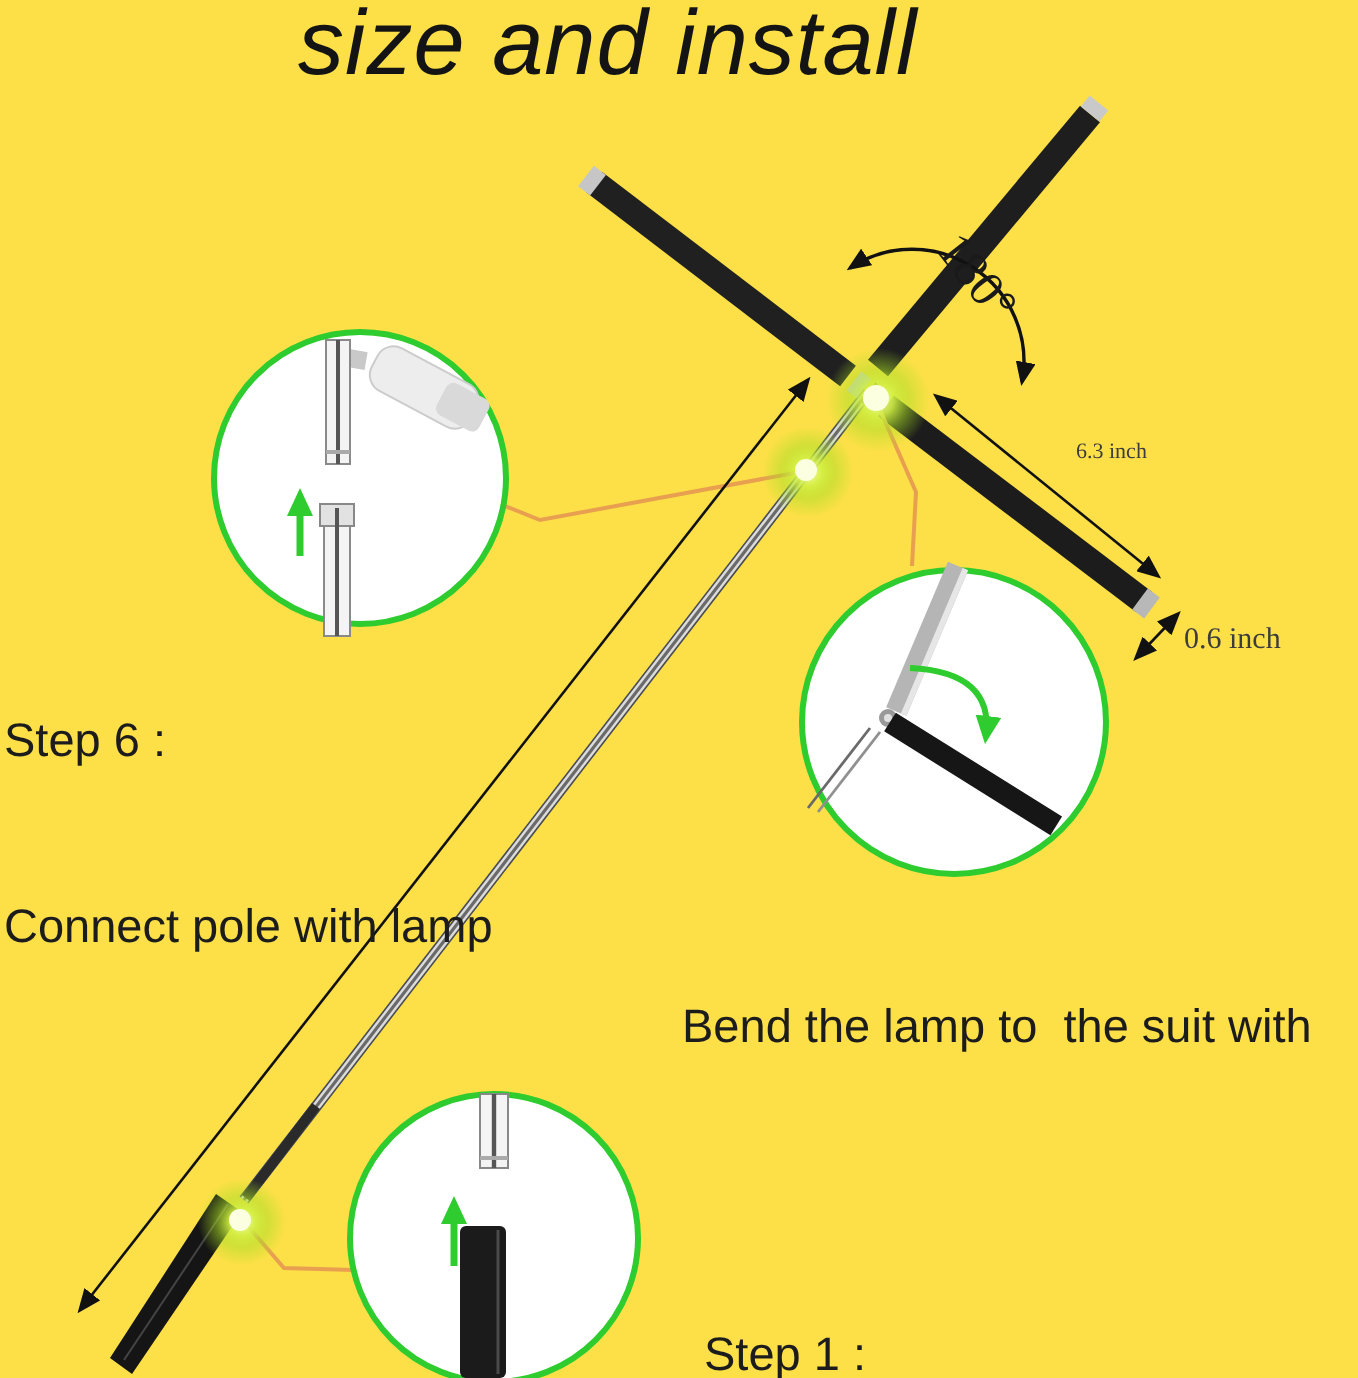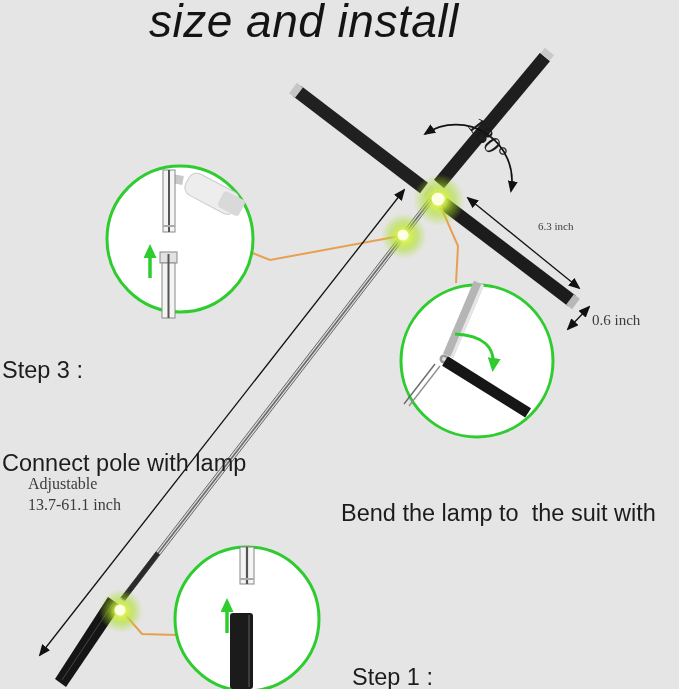--- a/index.html
+++ b/index.html
@@ -1,16 +1,16 @@
 <!DOCTYPE html>
 <html><head>
 <meta charset="utf-8">
 <style>
   html,body{margin:0;padding:0;background:#ffffff;}
-  .canvas{position:relative;width:679px;height:689px;background:#e5e5e5;overflow:hidden;
+  .canvas{position:relative;width:679px;height:689px;background:#fde047;overflow:hidden;
           font-family:"Liberation Sans",sans-serif;}
   .art{position:absolute;left:0;top:0;}
   .title{position:absolute;left:149px;top:-6px;font-style:italic;font-size:46px;
          letter-spacing:.5px;color:#141414;white-space:nowrap;}
   .step{position:absolute;font-size:23.5px;line-height:31px;color:#1c1c1c;white-space:pre;}
   .step2{left:2px;top:293px;}
   .step3{left:341px;top:436px;}
   .step1{left:352px;top:600px;}
   .ann{position:absolute;font-family:"Liberation Serif",serif;color:#3c3c3c;}
   .ann-adj{left:28px;top:473px;font-size:16px;line-height:21px;}
@@ -143,27 +143,23 @@
       </g>
       <line x1="227" y1="633" x2="227" y2="602" stroke="#2ecc2e" stroke-width="3.5" marker-end="url(#gah)"></line>
     </g>
   </svg>
 
   <div class="title">size and install</div>
 
   <div class="ann ann-angle">180°</div>
   <div class="ann ann-63">6.3 inch</div>
   <div class="ann ann-06">0.6 inch</div>
-  <div class="ann ann-adj">
-    <div>Adjustable</div>
-    <div>13.7-61.1 inch</div>
-  </div>
 
   <div class="step step2">
-    <div>Step 3 :</div>
+    <div>Step 6 :</div>
     <div>Connect pole with lamp</div>
   </div>
 
   <div class="step step3">
     <div>Bend the lamp to  the suit with</div>
   </div>
 
   <div class="step step1">
     <div>Step 1 :</div>
     

